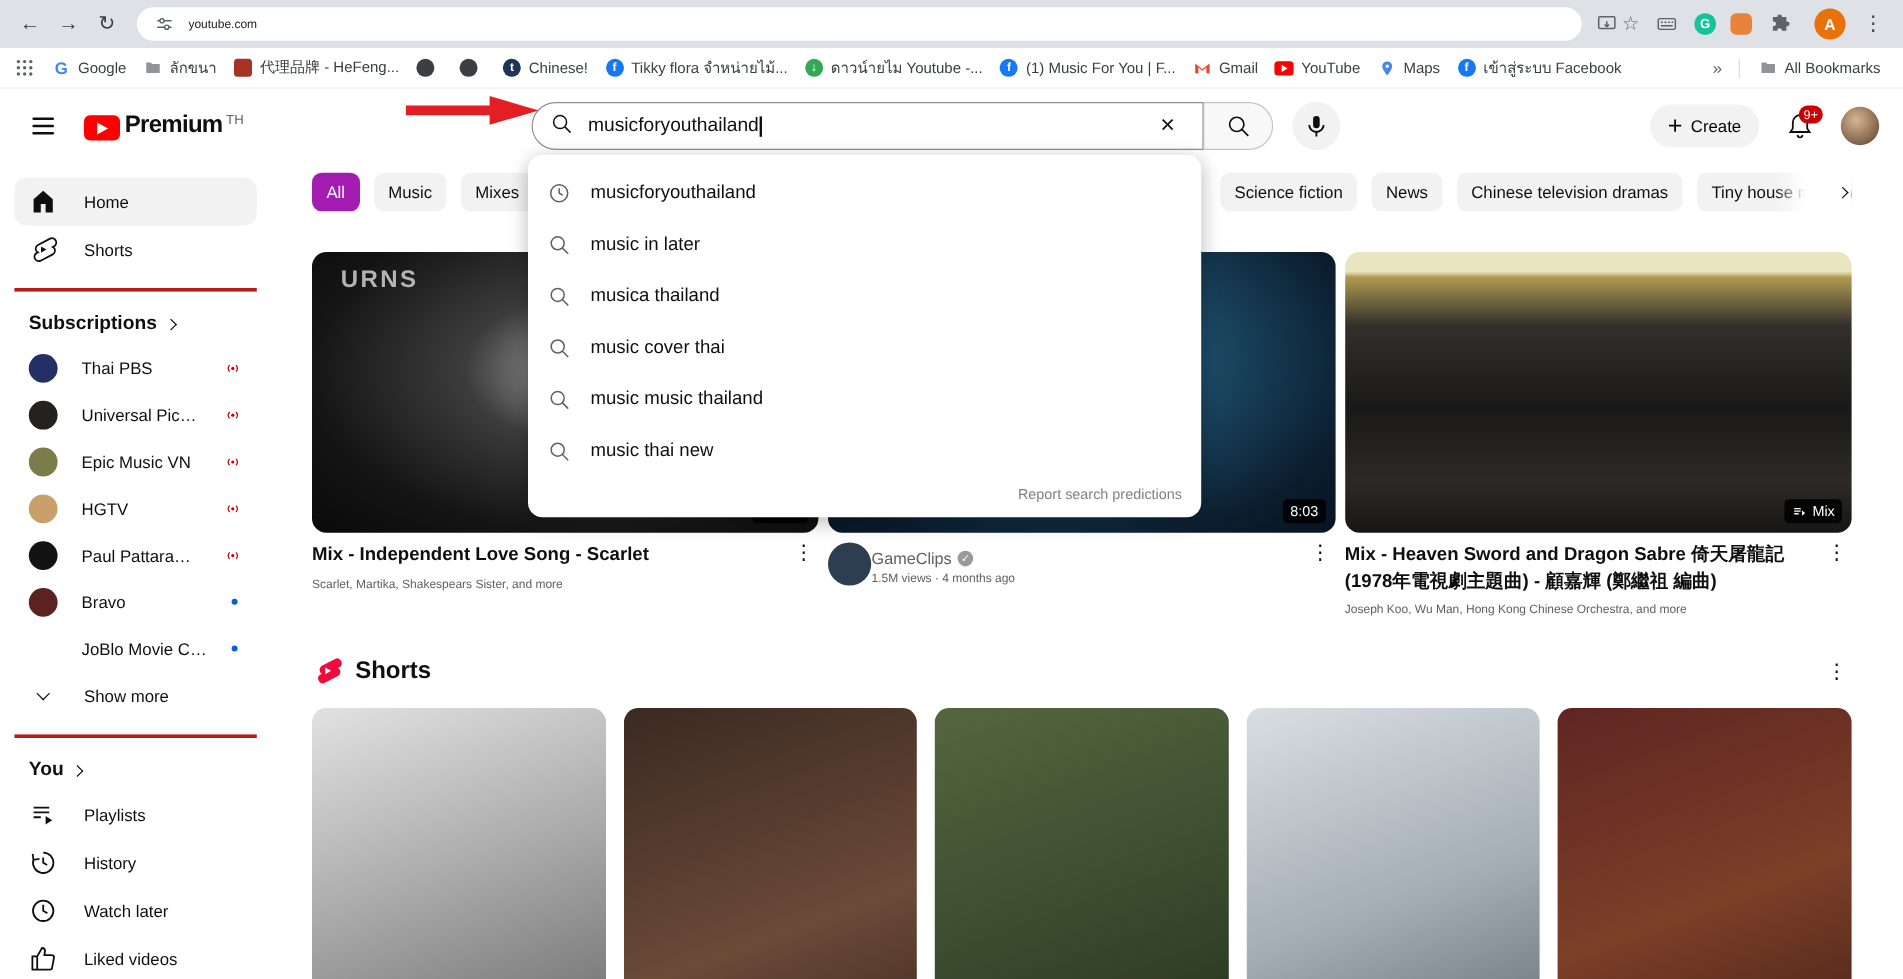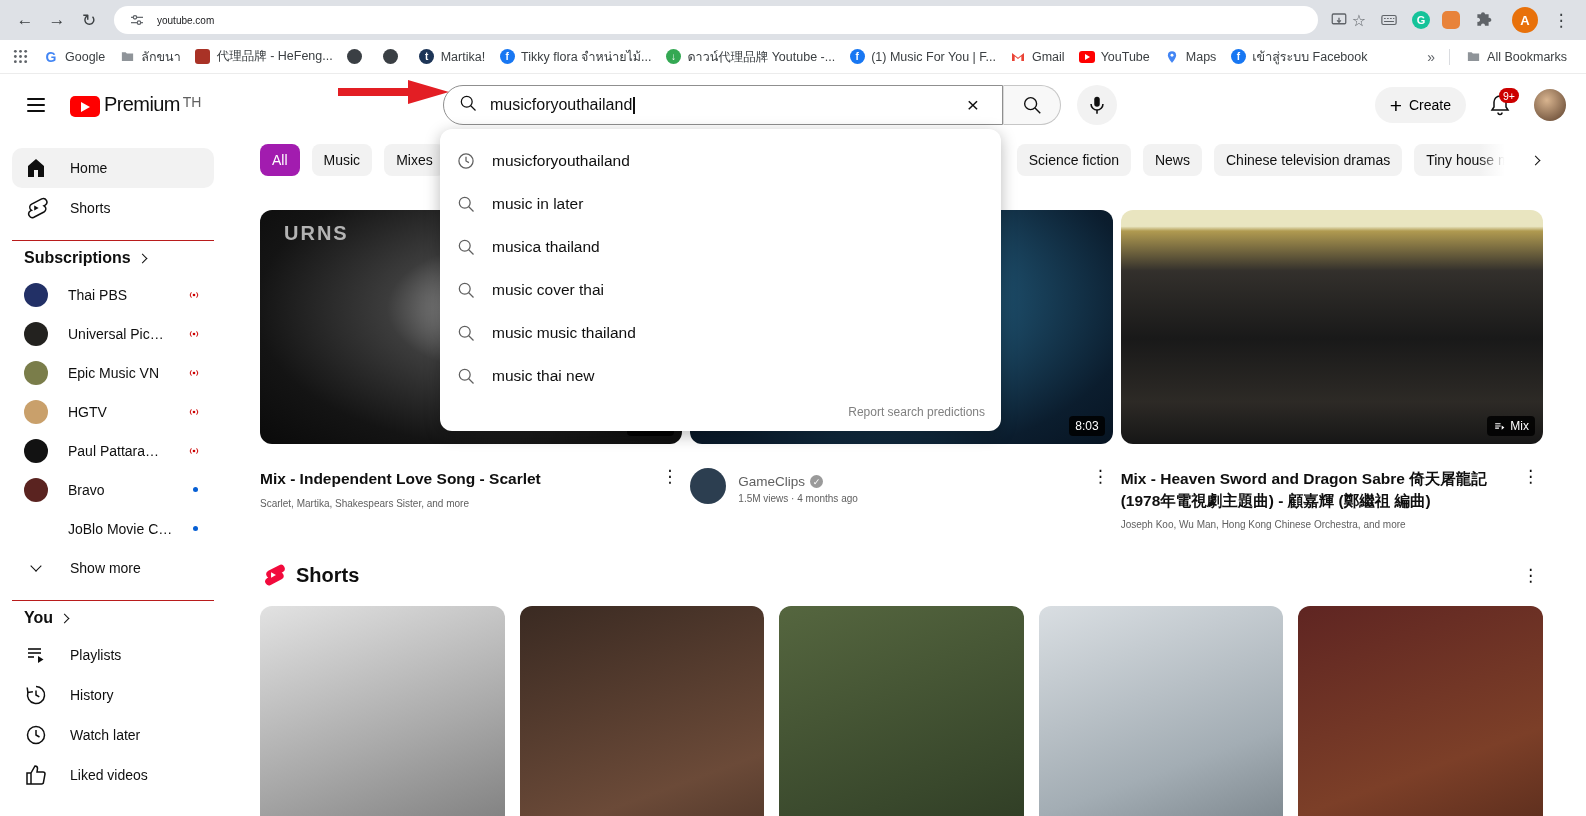--- a/index.html
+++ b/index.html
@@ -47,22 +47,22 @@
   
   .yt{position:absolute;top:74px;left:0;width:1586px;height:742px;background:#fff}
   .masthead{position:relative;height:62px;display:flex;align-items:center;background:#fff}
   .burger{width:40px;height:40px;margin-left:16px;border-radius:50%;display:flex;flex-direction:column;
     justify-content:center;gap:4.5px;padding:0 11px;cursor:pointer;flex-shrink:0}
   .burger span{height:1.6px;background:#0f0f0f;border-radius:1px}
   .yt-logo{display:flex;align-items:flex-start;margin-left:14px;cursor:pointer}
   .logo-badge{width:30px;height:21px;background:#f00;border-radius:5px;position:relative;margin-top:3px}
   .logo-badge::after{content:"";position:absolute;left:11px;top:5.5px;border-left:9px solid #fff;
     border-top:5px solid transparent;border-bottom:5px solid transparent}
-  .logo-word{font-size:20px;font-weight:400;letter-spacing:-0.6px;margin-left:4px}
-  .logo-cc{font-size:14px;color:#606060;margin-left:3px;margin-top:1px}
+  .logo-word{font-size:20px;font-weight:700;letter-spacing:-0.6px;margin-left:4px}
+  .logo-cc{font-size:11px;color:#606060;margin-left:3px;margin-top:1px}
 
   .search-wrap{position:absolute;left:443px;top:11px;display:flex;align-items:center}
   .search-box{width:560px;height:40px;border:1px solid #8f8f8f;border-radius:20px 0 0 20px;
     display:flex;align-items:center;padding:0 14px;background:#fff}
   .search-box .q{font-size:16px;margin-left:12px}
   .caret{width:1.5px;height:17px;background:#111;margin-left:1px}
   .clear{margin-left:auto;font-size:21px;color:#0f0f0f;width:30px;text-align:center;cursor:pointer}
   .search-btn{width:58px;height:40px;border:1px solid #c6c6c6;border-left:1px solid #d8d8d8;
     border-radius:0 20px 20px 0;background:#f8f8f8;display:flex;align-items:center;justify-content:center;cursor:pointer}
   .mic{width:40px;height:40px;border-radius:50%;background:#f2f2f2;margin-left:16px;border:0;
@@ -78,21 +78,21 @@
   .yt-avatar{width:32px;height:32px;border-radius:50%;cursor:pointer;
     background:radial-gradient(circle at 40% 35%,#d8b48f,#7a5c44 75%)}
 
   .yt-body{display:flex;height:680px}
 
   
   .sidebar{width:226px;padding:12px 12px 0;overflow:hidden;flex-shrink:0}
   .sb-item{display:flex;align-items:center;gap:22px;height:40px;border-radius:10px;padding:0 12px;
     font-size:14px;cursor:pointer}
   .sb-item.active{background:#f2f2f2;font-weight:500}
-  .sb-sec{border-top:1px solid #b91c1c;margin-top:12px;}
+  .sb-sec{border-top:3px solid #b91c1c;margin-top:12px;padding-top:10px}
   .sb-head{display:flex;align-items:center;gap:8px;padding:8px 12px;font-size:16px;font-weight:700;cursor:pointer}
   .sb-ch{display:flex;align-items:center;height:39px;padding:0 12px;gap:20px;font-size:14px;cursor:pointer}
   .ch-av{width:24px;height:24px;border-radius:50%;flex-shrink:0}
   .ch-name{flex:1;white-space:nowrap;overflow:hidden;text-overflow:ellipsis}
   .ch-dot{width:5px;height:5px;border-radius:50%;background:#065fd4;flex-shrink:0;margin-right:4px}
   .sb-ch:nth-of-type(1) .ch-av{background:#14233f}
   .sb-ch:nth-of-type(2) .ch-av{background:#223066}
   .sb-ch:nth-of-type(3) .ch-av{background:#23221f}
   .sb-ch:nth-of-type(4) .ch-av{background:#7a7d4a}
   .sb-ch:nth-of-type(5) .ch-av{background:#c9a06b}
@@ -114,21 +114,21 @@
     justify-content:flex-end;background:linear-gradient(90deg,rgba(255,255,255,0),#fff 40%);cursor:pointer;padding-right:4px}
 
   .vgrid{display:grid;grid-template-columns:repeat(3,1fr);column-gap:8px;margin-top:22px}
   .thumb{position:relative;height:234px;border-radius:12px;overflow:hidden;cursor:pointer}
   .thumb1{background:radial-gradient(ellipse at 58% 42%,#d9d9d9 0%,#9a9a9a 8%,#3c3c3c 34%,#141414 72%,#0a0a0a 100%)}
   .thumb2{background:radial-gradient(ellipse at 45% 38%,#9fe0ff 0%,#3d7ca0 14%,#1c4a66 38%,#0b1d2e 78%,#071422 100%)}
   .thumb3{background:linear-gradient(180deg,#e9e5c0 0%,#e9e5c0 7%,#b09a50 9%,#33302c 26%,#191919 55%,#2d2a26 82%,#161616 100%)}
   .urns{position:absolute;left:24px;top:12px;color:#cfcfcf;font-weight:700;font-size:20px;letter-spacing:2px;opacity:.85}
   .tbadge{position:absolute;right:8px;bottom:8px;background:rgba(0,0,0,.84);color:#fff;font-size:12px;
     font-weight:500;padding:3px 6px;border-radius:4px;display:flex;align-items:center;gap:4px}
-  .vmeta{display:flex;margin-top:24px;gap:12px}
+  .vmeta{display:flex;margin-top:8px;}
   .av36{width:36px;height:36px;border-radius:50%;background:#2c3e50;flex-shrink:0;cursor:pointer}
   .vtext{flex:1;min-width:0}
   .vtitle{font-size:15.5px;font-weight:600;line-height:1.4;color:#0f0f0f;cursor:pointer}
   .vby{font-size:10px;color:#606060;margin-top:6px;line-height:1.5;cursor:pointer}
   .vch{font-size:13.5px;color:#606060;margin-top:6px;display:flex;align-items:center;gap:5px;cursor:pointer}
   .vcheck{width:13px;height:13px;border-radius:50%;background:#9a9a9a;color:#fff;font-size:9px;
     display:inline-flex;align-items:center;justify-content:center}
   .vdots{font-size:17px;color:#0f0f0f;cursor:pointer;padding:0 4px;line-height:1;letter-spacing:0}
 
   .shorts-head{display:flex;align-items:center;gap:10px;margin-top:30px}
@@ -238,33 +238,33 @@
     <span class="bm">
       <span class="bm-ic">
           <span class="ic-dot ic-globe"></span>
         </span>
       <span></span>
     </span>
     <span class="bm">
       <span class="bm-ic">
           <span class="ic-dot ic-tiny">t</span>
         </span>
-      <span>Martika!</span>
+      <span>Chinese!</span>
     </span>
     <span class="bm">
       <span class="bm-ic">
           <span class="ic-dot ic-fb">f</span>
         </span>
       <span>Tikky flora จำหน่ายไม้...</span>
     </span>
     <span class="bm">
       <span class="bm-ic">
           <span class="ic-dot ic-dl">↓</span>
         </span>
-      <span>ดาวน์代理品牌 Youtube -...</span>
+      <span>ดาวน์ายไม Youtube -...</span>
     </span>
     <span class="bm">
       <span class="bm-ic">
           <span class="ic-dot ic-fb">f</span>
         </span>
       <span>(1) Music For You | F...</span>
     </span>
     <span class="bm">
       <span class="bm-ic">
         <svg width="16" height="16" viewBox="0 0 24 24">

